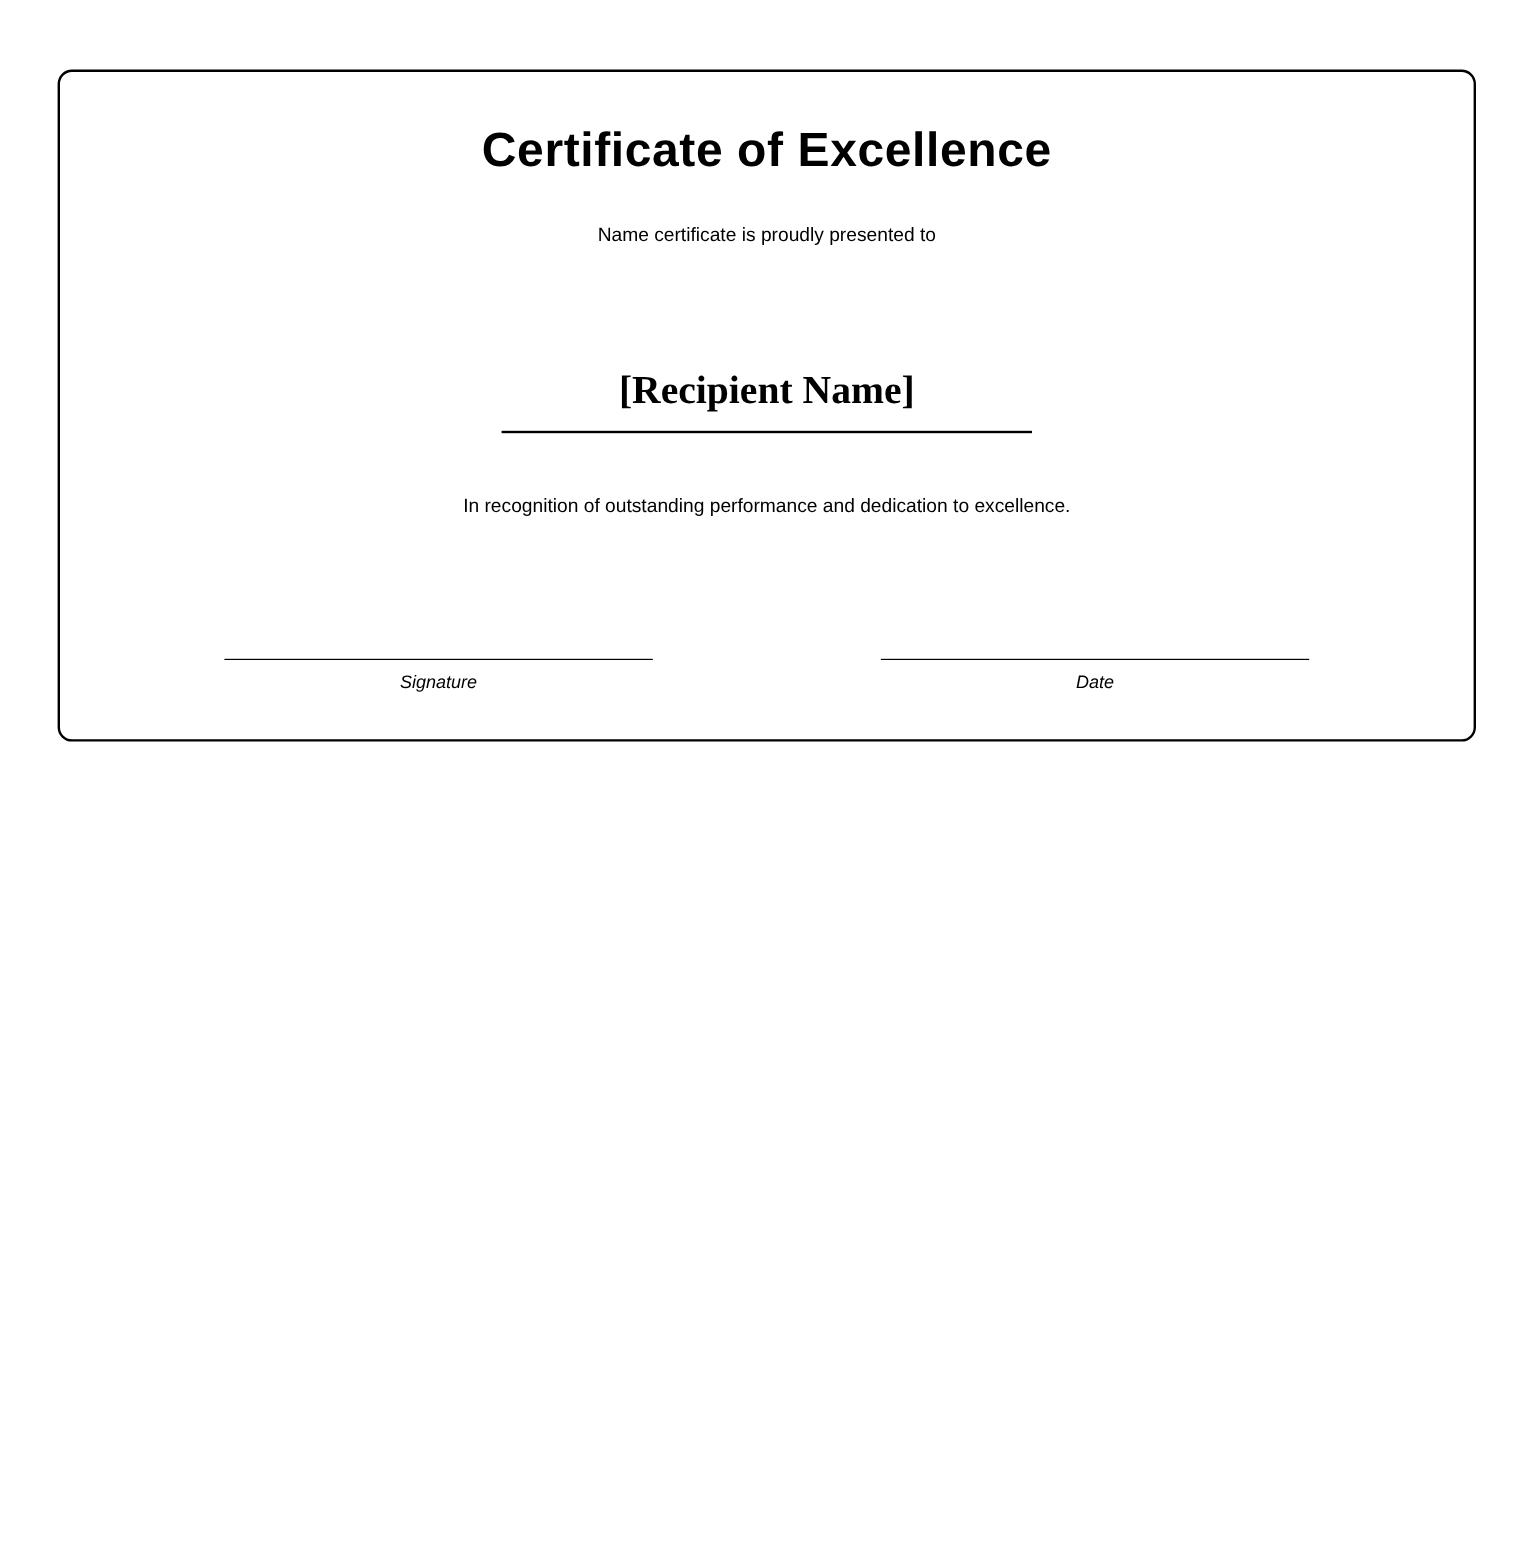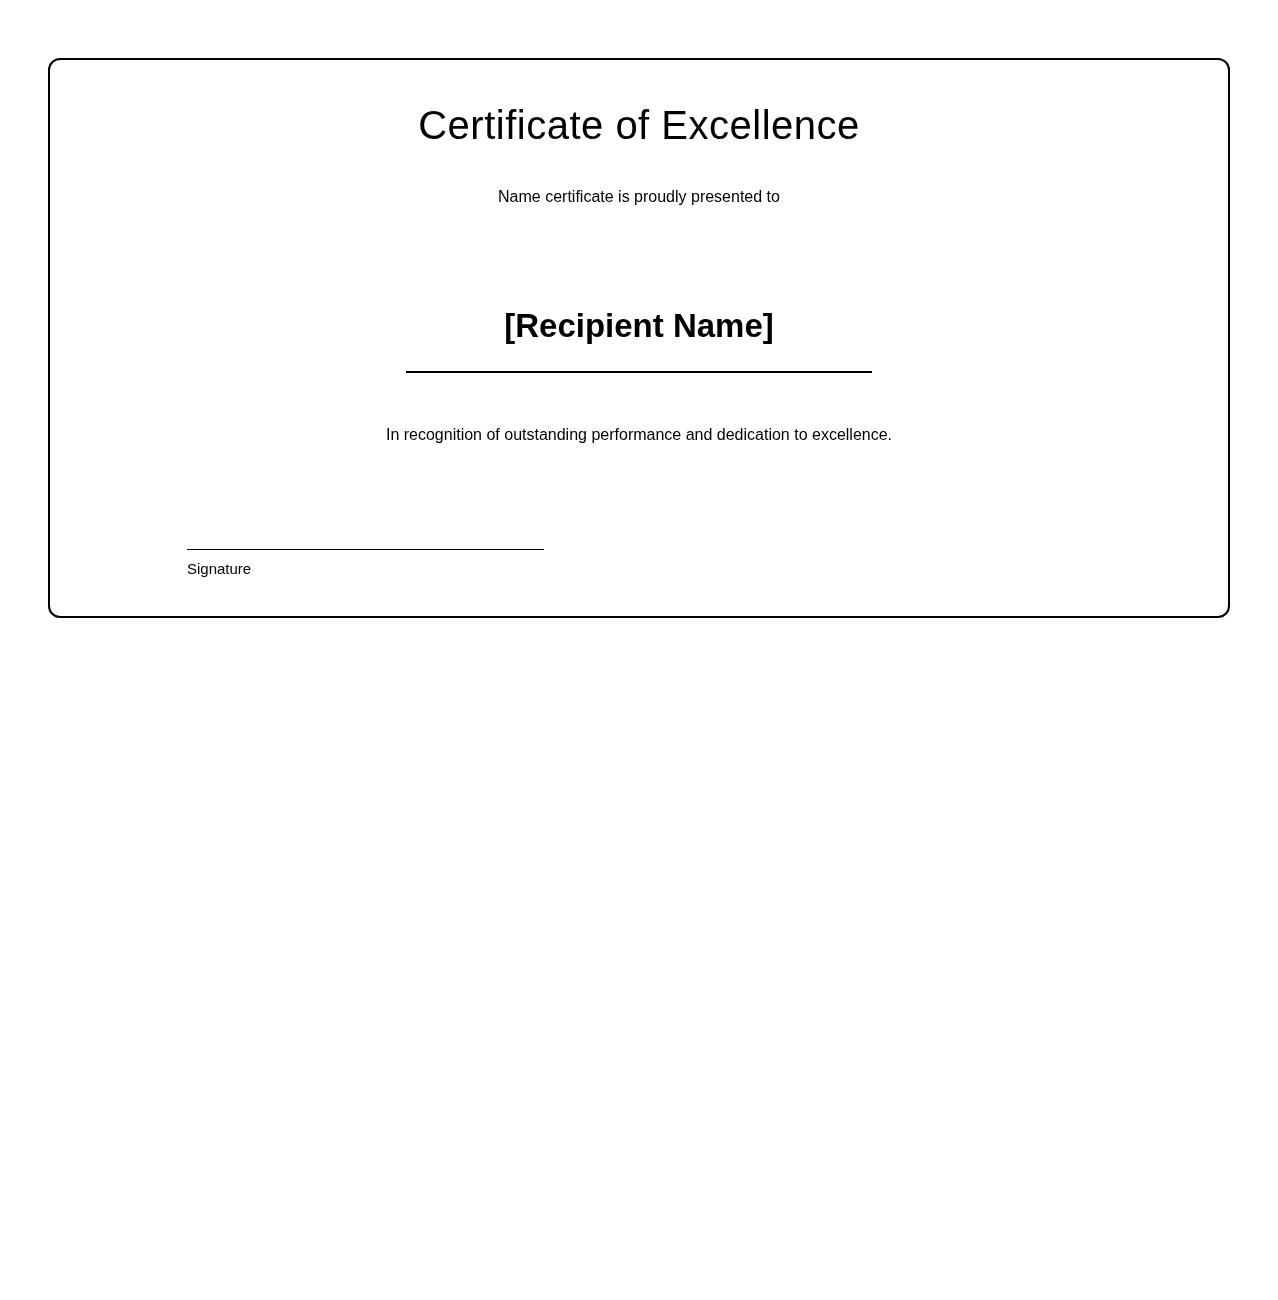--- a/index.html
+++ b/index.html
@@ -17,59 +17,61 @@
     width: 1182px;
     height: 560px;
     border: 2px solid #000000;
     border-radius: 12px;
     background: #ffffff;
     text-align: center;
     padding: 42px 40px 0 40px;
   }
   .cert-title {
     font-size: 40px;
-    font-weight: normal;
+    font-weight: bold;
     line-height: 46px;
     letter-spacing: 0.5px;
   }
   .cert-subtitle {
     font-size: 16px;
     line-height: 18px;
     margin-top: 40px;
   }
   .recipient-wrap {
     margin-top: 101px;
   }
   .recipient {
     display: inline-block;
     font-size: 33px;
     font-weight: bold;
     line-height: 38px;
-    padding: 0 98px 26px 98px;
+    padding: 0 98px 14px 98px;
     border-bottom: 2px solid #000000;
+    font-family: Liberation Serif, serif;
   }
   .cert-body {
     font-size: 16px;
     line-height: 18px;
     margin-top: 53px;
   }
   .sign-row {
     position: absolute;
     left: 0;
     top: 489px;
     width: 100%;
     display: flex;
     justify-content: space-between;
     padding: 0 137px;
   }
   .sign-block {
     width: 357px;
     border-top: 1.5px solid #000000;
     padding-top: 10px;
-    text-align: left;
+    text-align: center;
+    font-style: italic;
   }
   .sign-label {
     font-size: 15px;
     line-height: 18px;
   }
 </style>
 </head>
 <body>
 
 <div class="certificate">
@@ -80,14 +82,17 @@
   <div class="recipient-wrap">
     <span class="recipient">[Recipient Name]</span>
   </div>
 
   <div class="cert-body">In recognition of outstanding performance and dedication to excellence.</div>
 
   <div class="sign-row">
     <div class="sign-block">
       <div class="sign-label">Signature</div>
     </div>
+    <div class="sign-block">
+      <div class="sign-label">Date</div>
+    </div>
   </div>
 </div>
 
 </body></html>

